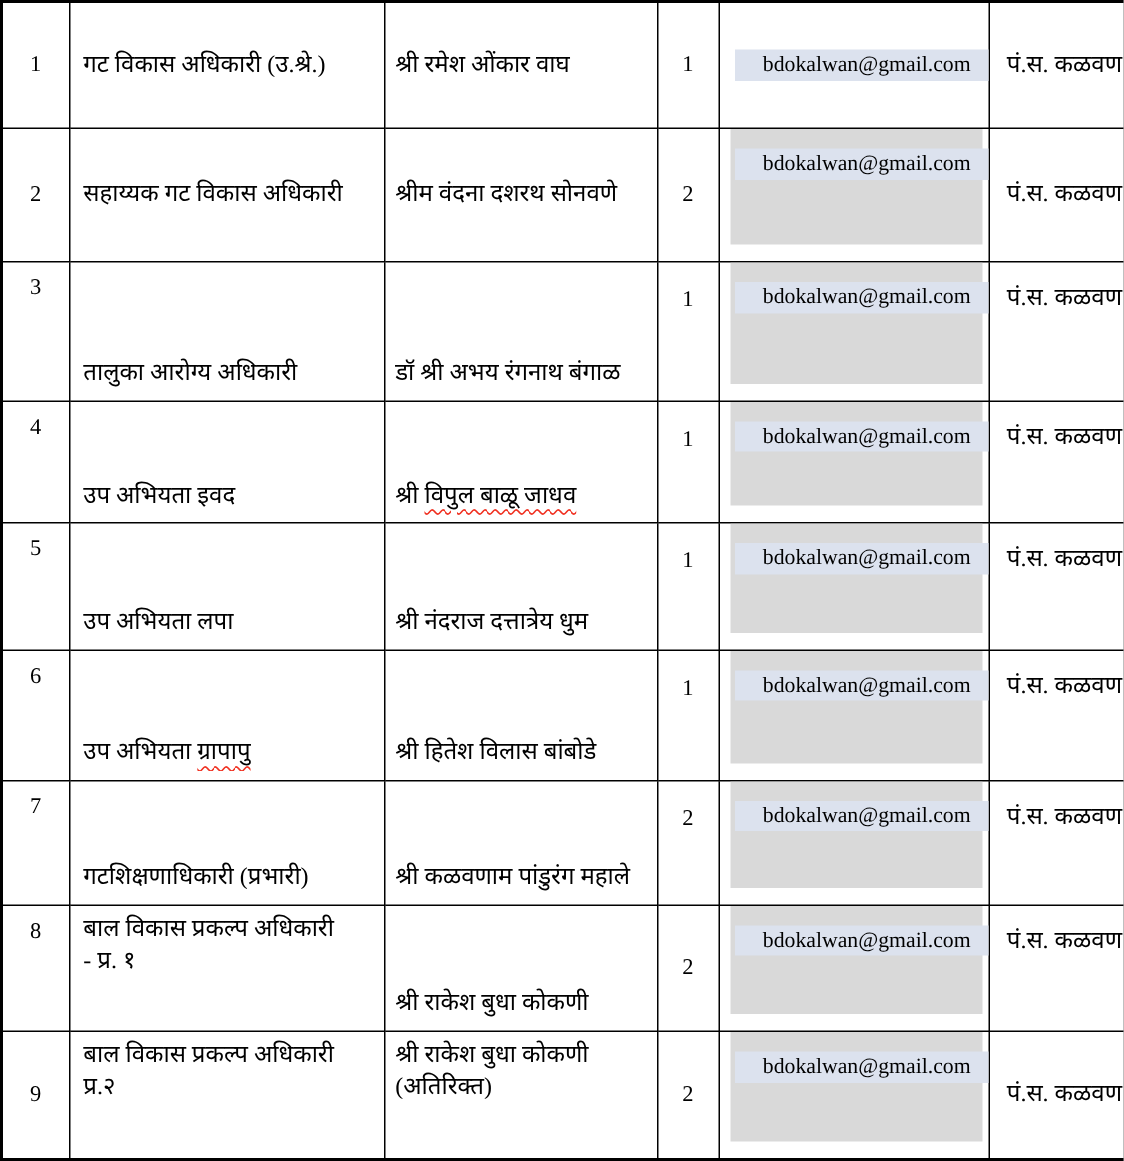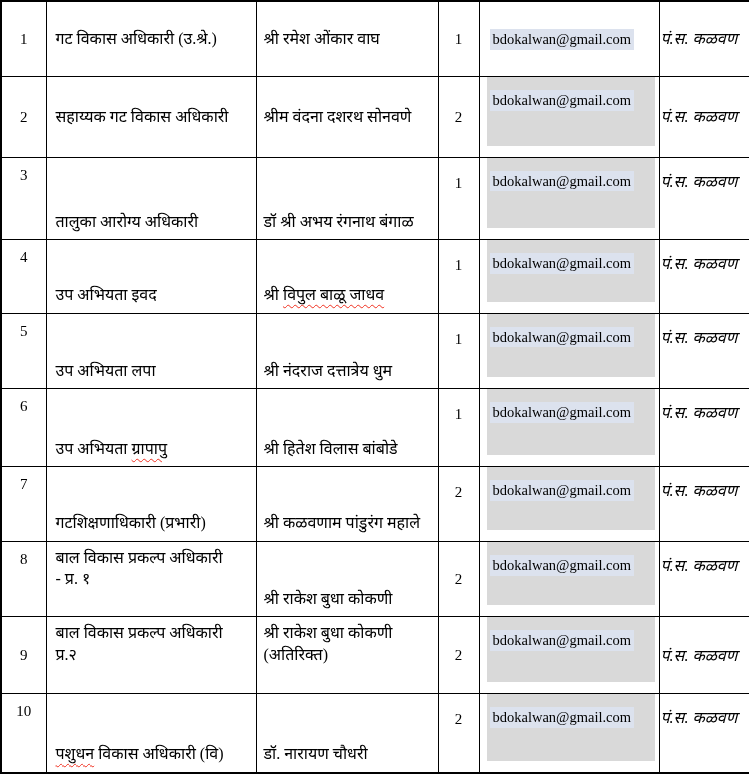--- a/index.html
+++ b/index.html
@@ -19,39 +19,39 @@
     font-weight:bold;text-align:center;vertical-align:middle;
     font-size:16px;line-height:1.4;padding:2px;
   }
   td{font-size:16px;line-height:1.35;}
   
   .c-sr{text-align:center;font-size:15px;}
   .c-desig{padding-left:9px;padding-right:4px;white-space:pre-line;}
   .c-name{padding-left:7px;padding-right:3px;white-space:pre-line;}
   .c-class{text-align:center;font-size:15px;}
   .c-email{padding:0;position:relative;}
-  .c-addr{text-align:left;font-style:italic;}
+  .c-addr{text-align:right;}
   
   .vt{vertical-align:top;}
   .vm{vertical-align:middle;}
   .vb{vertical-align:bottom;}
   td.vb{padding-bottom:7px;}
   .c-sr.vt{padding-top:7px;}
   .c-desig.vt{padding-top:5px;margin-top:25px;}
   .c-name.vt{padding-top:5px;}
   .c-class.vt{padding-top:15px;}
   .c-addr.vt{padding-top:13px;}
   
   .shade{
     position:absolute;top:0;left:7px;right:4px;bottom:11px;
     background:#d9d9d9;
   }
   .email-text{
     display:inline-block;background:#dce2ee;
-    font-size:14.5px;line-height:1.3;padding:1px 3px;
+    font-size:14.5px;line-height:1.3;padding:1px 19px;
     white-space:nowrap;
   }
   .shade .email-text{margin:13px 0 0 3px;}
   .plain-email{vertical-align:middle;padding-left:10px;}
   
   .wavy{
     text-decoration:underline wavy #f03020;
     text-decoration-thickness:1px;
     text-underline-offset:4px;
   }
@@ -182,27 +182,15 @@
 (अतिरिक्त)</td>
     <td class="c-class vm">2</td>
     <td class="c-email">
       <div class="shade">
         <span class="email-text">bdokalwan@gmail.com</span>
       </div>
     </td>
     <td class="c-addr vm">पं.स. कळवण</td>
   </tr>
 
-  <tr style="height:67px">
-    <td class="c-sr vt">10</td>
-    <td class="c-desig vb"><span class="wavy">पशुधन</span><span> विकास अधिकारी (वि)</span></td>
-    <td class="c-name vb">डॉ. नारायण चौधरी</td>
-    <td class="c-class vt">2</td>
-    <td class="c-email">
-      <div class="shade">
-        <span class="email-text">bdokalwan@gmail.com</span>
-      </div>
-    </td>
-    <td class="c-addr vt">पं.स. कळवण</td>
-  </tr>
 
 </tbody>
   </table>
 
 </body></html>

